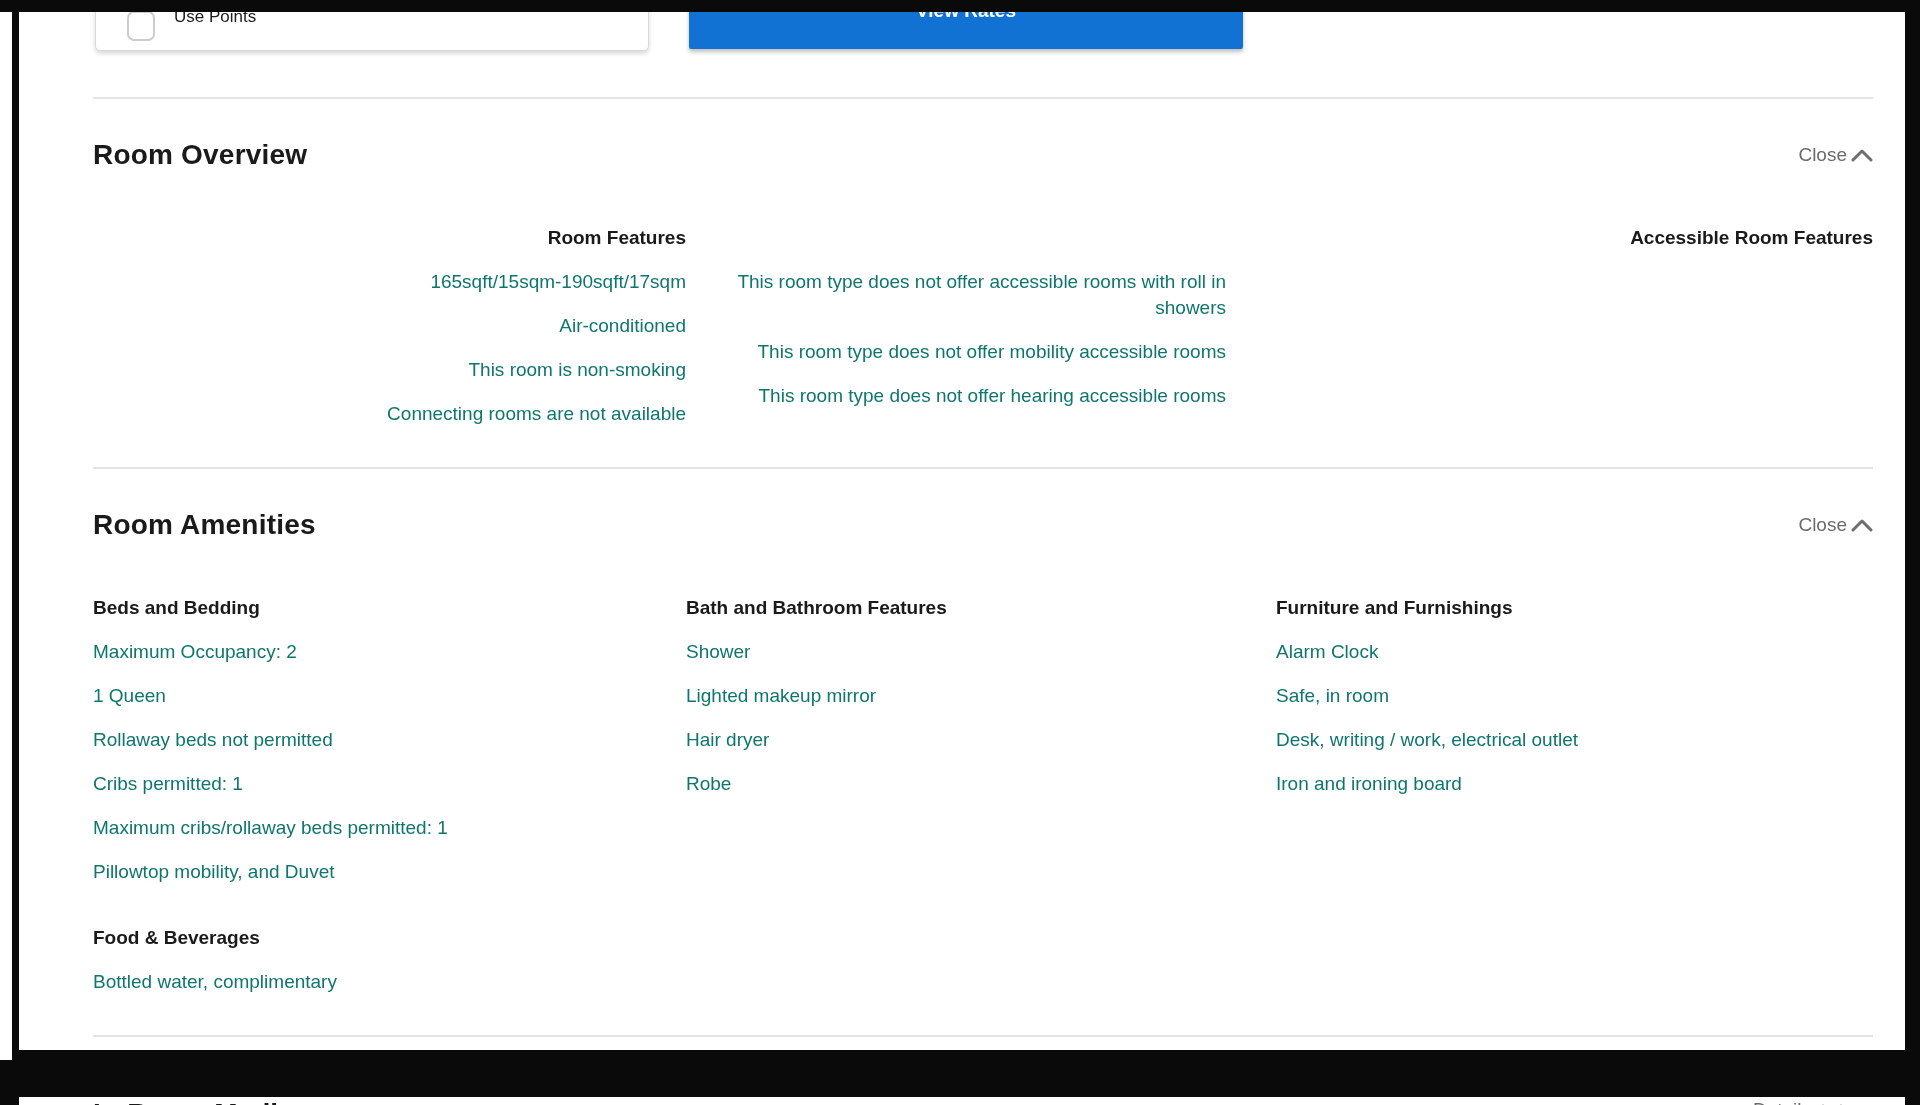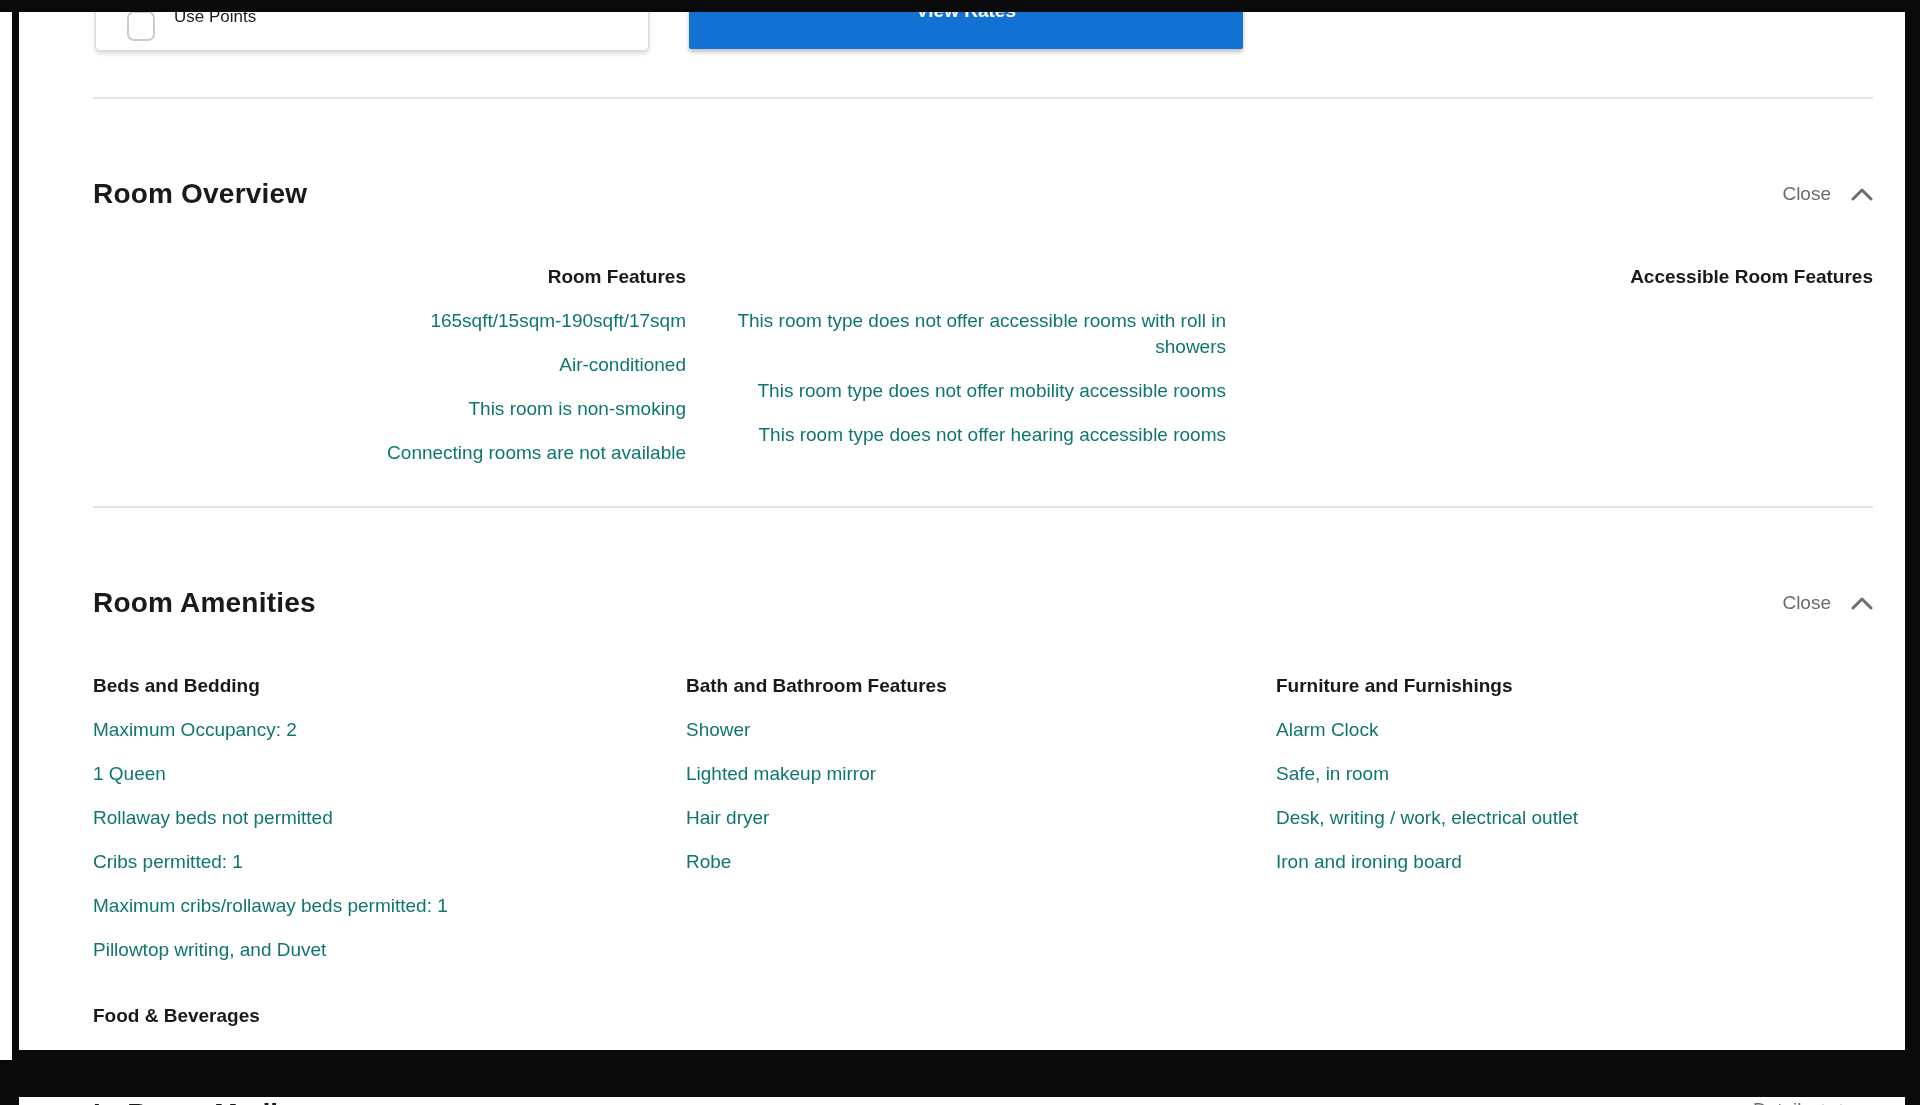--- a/index.html
+++ b/index.html
@@ -47,31 +47,31 @@
     box-shadow: 0 3px 4px rgba(0,0,0,0.25);
     color: #ffffff; font-size: 19px; font-weight: bold;
     font-family: "Liberation Sans", "DejaVu Sans", sans-serif;
     display: flex; align-items: center; justify-content: center;
     cursor: pointer;
   }
 
   .divider { border: none; border-top: 2px solid #e4e4e4; }
 
   
-  .section { padding: 39px 0 22px; margin-top: 39px; }
+  .section { padding: 39px 0 22px; }
   .section-header {
     display: flex; align-items: center; justify-content: space-between;
     margin-bottom: 53px;
   }
   .section-title {
     font-size: 28px; line-height: 34px; font-weight: bold; color: #1a1a1a;
     letter-spacing: 0.2px;
   }
   .close-link {
-    display: flex; align-items: center; gap: 20px;
+    display: flex; align-items: center; gap: 4px;
     color: #6b6b6b; font-size: 19px; cursor: pointer;
   }
   .chevron-svg { display: block; }
 
   .cols-2 { display: grid; grid-template-columns: 593px 1fr; text-align: right; }
   .cols-3 { display: grid; grid-template-columns: 593px 590px 1fr; }
 
   .col-heading {
     font-size: 19px; line-height: 26px; font-weight: bold; color: #1a1a1a;
     margin-bottom: 18px;
@@ -152,21 +152,21 @@
       </div>
     </div>
     <div class="cols-3">
       <div>
         <h3 class="col-heading">Beds and Bedding</h3>
         <p class="amenity-item">Maximum Occupancy: 2</p>
         <p class="amenity-item">1 Queen</p>
         <p class="amenity-item">Rollaway beds not permitted</p>
         <p class="amenity-item">Cribs permitted: 1</p>
         <p class="amenity-item">Maximum cribs/rollaway beds permitted: 1</p>
-        <p class="amenity-item">Pillowtop writing, and Duvet</p>
+        <p class="amenity-item">Pillowtop mobility, and Duvet</p>
       </div>
       <div>
         <h3 class="col-heading">Bath and Bathroom Features</h3>
         <p class="amenity-item">Shower</p>
         <p class="amenity-item">Lighted makeup mirror</p>
         <p class="amenity-item">Hair dryer</p>
         <p class="amenity-item">Robe</p>
       </div>
       <div>
         <h3 class="col-heading">Furniture and Furnishings</h3>

